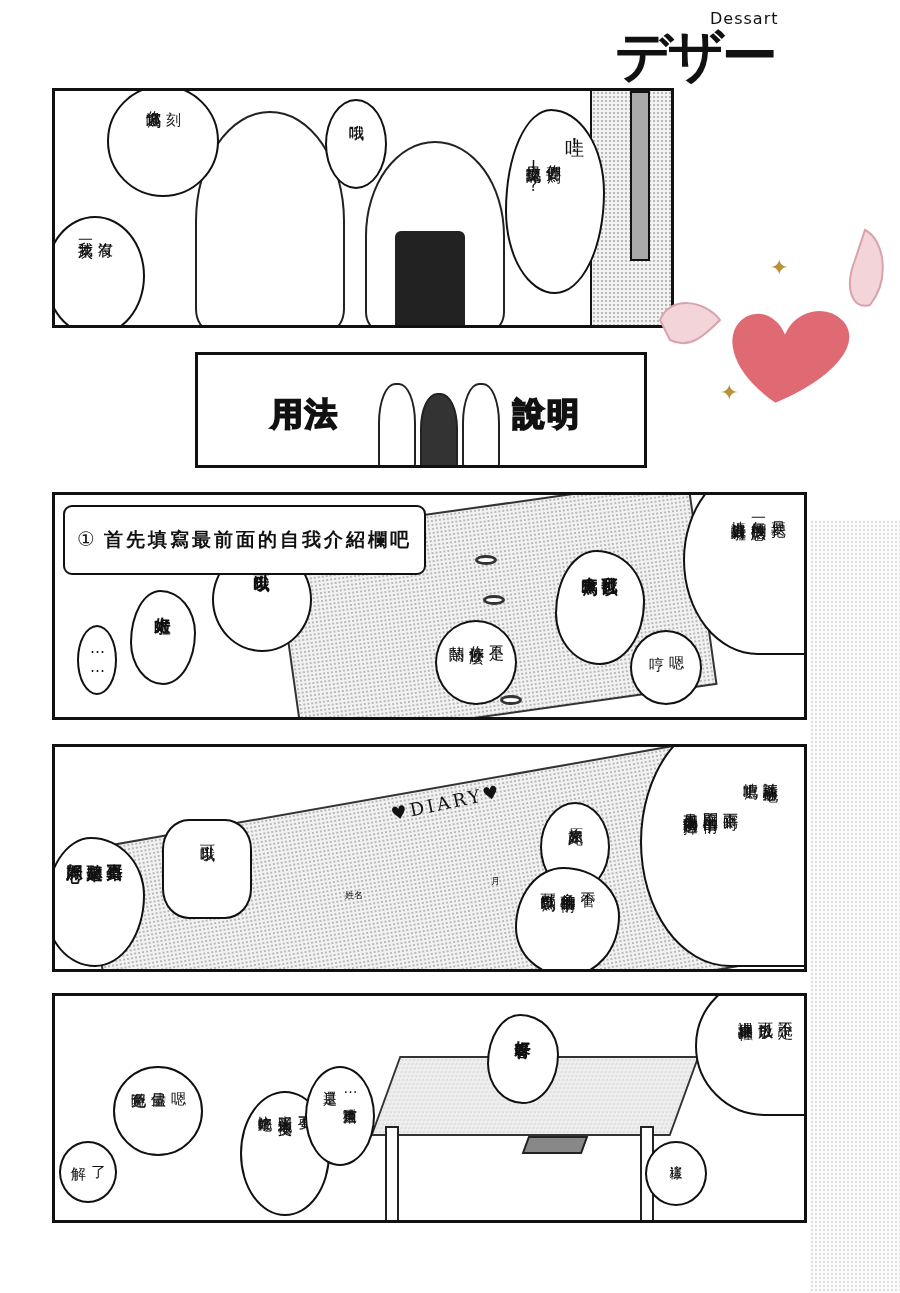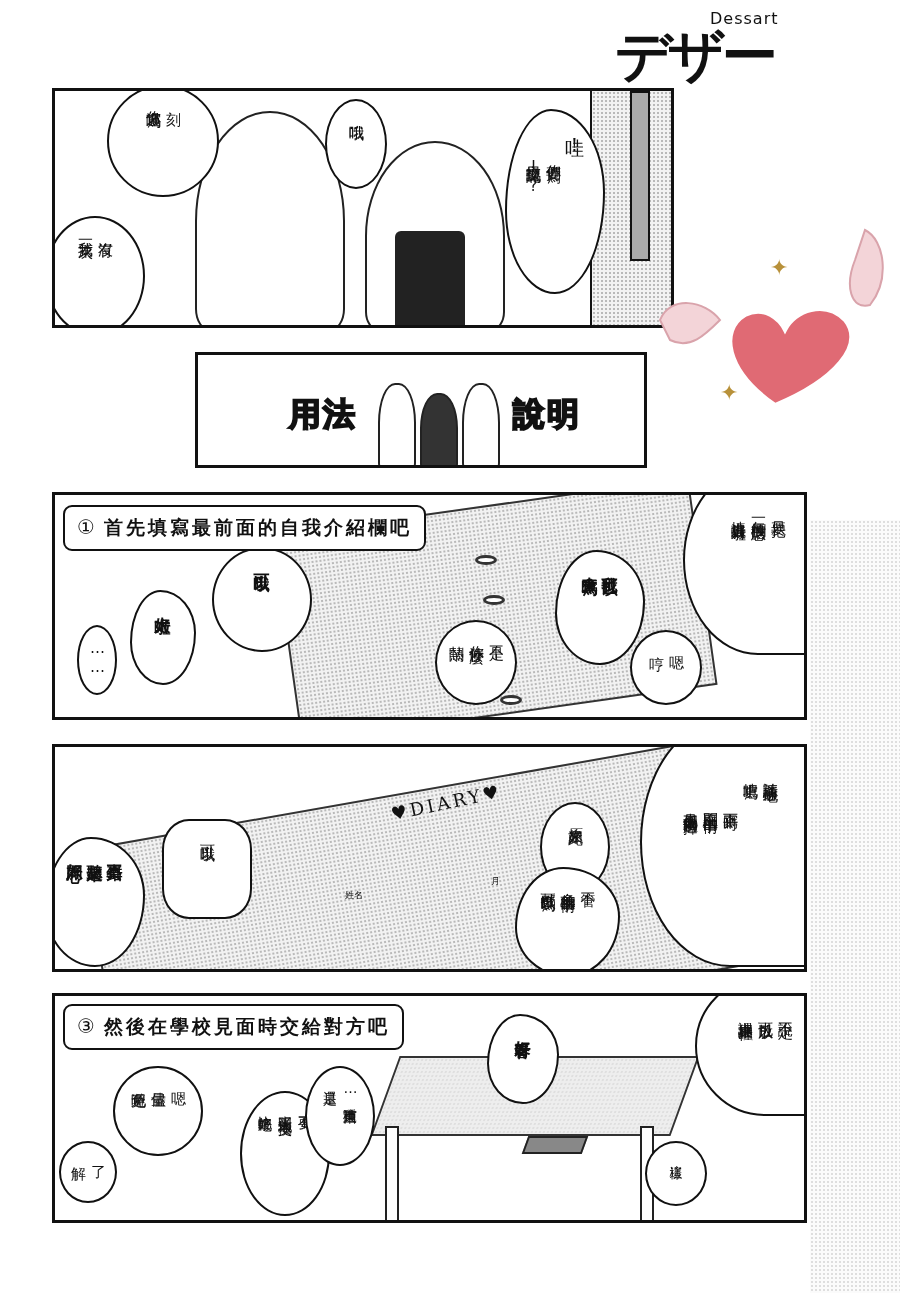--- a/index.html
+++ b/index.html
@@ -27,21 +27,21 @@
   .bubble.square { border-radius: 30%; }
   .vcol {
     writing-mode: vertical-rl; text-orientation: upright;
     font-size: 15px; line-height: 17px; letter-spacing: 1px; white-space: nowrap; color: #111;
   }
   .vcol.bold { font-weight: bold; font-size: 16px; }
   .vcol.big { font-size: 19px; line-height: 21px; }
 
   .caption {
     position: absolute; background: #fff; border: 2px solid #111; border-radius: 9px;
-    padding: 8px 12px; font-family: "DejaVu Sans", sans-serif; font-weight: bold;
+    padding: 20px 12px; font-family: "DejaVu Sans", sans-serif; font-weight: bold;
     font-size: 19px; letter-spacing: 3px; white-space: nowrap; z-index: 3;
   }
   .caption .num { font-weight: normal; font-size: 20px; margin-right: 6px; }
 
   .logo { position: absolute; left: 615px; top: 5px; width: 200px; height: 80px; }
   .logo-sub { position: absolute; left: 95px; top: 4px; font-size: 16px; letter-spacing: 1px; font-family: "DejaVu Sans", sans-serif; }
   .logo-main { position: absolute; left: 0; top: 14px; font-size: 56px; font-weight: bold; letter-spacing: -4px; font-family: "DejaVu Sans", sans-serif; }
 
   .title-word {
     position: absolute; font-weight: bold; font-size: 32px; color: #fff; letter-spacing: 2px;
@@ -88,21 +88,21 @@
   </div>
   <div class="bubble wavy" style="left:450px; top:18px; width:100px; height:185px;">
     <span class="vcol big">哇！</span>
     <span class="vcol" style="margin-top:30px">你們要寫</span>
     <span class="vcol" style="margin-top:30px">交換日記嗎!?</span>
   </div>
 </div>
 
 <div class="panel screentone" style="left:195px; top:352px; width:452px; height:116px;">
   <div style="position:absolute; left:110px; top:-30px; width:240px; height:160px; background:#fff; border-radius:50%;"></div>
-  <span class="title-word" style="left:91px; top:38px;">用法</span>
+  <span class="title-word" style="left:73px; top:38px;">用法</span>
   <span class="title-word" style="left:315px; top:38px;">說明</span>
   <div class="figure" style="left:180px; top:28px; width:38px; height:88px; border-radius:45% 45% 10% 10%;"></div>
   <div class="figure" style="left:222px; top:38px; width:38px; height:78px; border-radius:45% 45% 10% 10%; background:#333;"></div>
   <div class="figure" style="left:264px; top:28px; width:38px; height:88px; border-radius:45% 45% 10% 10%;"></div>
 </div>
 
 <div class="watermark">
   <svg width="250" height="240" viewBox="0 0 250 240">
     <path d="M10 120 C20 95 55 100 70 120 C55 135 40 150 20 140 Z" fill="#f3d4d8" stroke="#d9a3ab" stroke-width="2"></path>
     <path d="M215 30 C235 40 240 80 220 105 C200 110 195 85 205 60 Z" fill="#f3d4d8" stroke="#d9a3ab" stroke-width="2"></path>
@@ -184,23 +184,20 @@
     <span class="vcol" style="margin-top:70px">也是個不錯的選擇！</span>
   </div>
 </div>
 
 <div class="panel" style="left:52px; top:993px; width:755px; height:230px;">
   <div class="notebook screentone-light" style="left:330px; top:60px; width:300px; height:80px; transform:skewX(-20deg); background-color:#eee;"></div>
   <div style="position:absolute; left:330px; top:130px; width:14px; height:100px; border:2px solid #222; background:#fff;"></div>
   <div style="position:absolute; left:585px; top:130px; width:14px; height:100px; border:2px solid #222; background:#fff;"></div>
   <div style="position:absolute; left:470px; top:140px; width:60px; height:18px; background:#888; border:2px solid #222; transform:skewX(-20deg);"></div>
 
-  <div class="caption" style="left:8px; top:8px;">
-    <span class="num">③</span><span>然後在學校見面時交給對方吧</span>
-  </div>
 
   <div class="bubble" style="left:58px; top:70px; width:90px; height:90px;">
     <span class="vcol">嗯</span>
     <span class="vcol">儘量</span>
     <span class="vcol">避免吧</span>
   </div>
   <div class="bubble" style="left:4px; top:145px; width:58px; height:62px;">
     <span class="vcol">了</span>
     <span class="vcol">解</span>
   </div>

